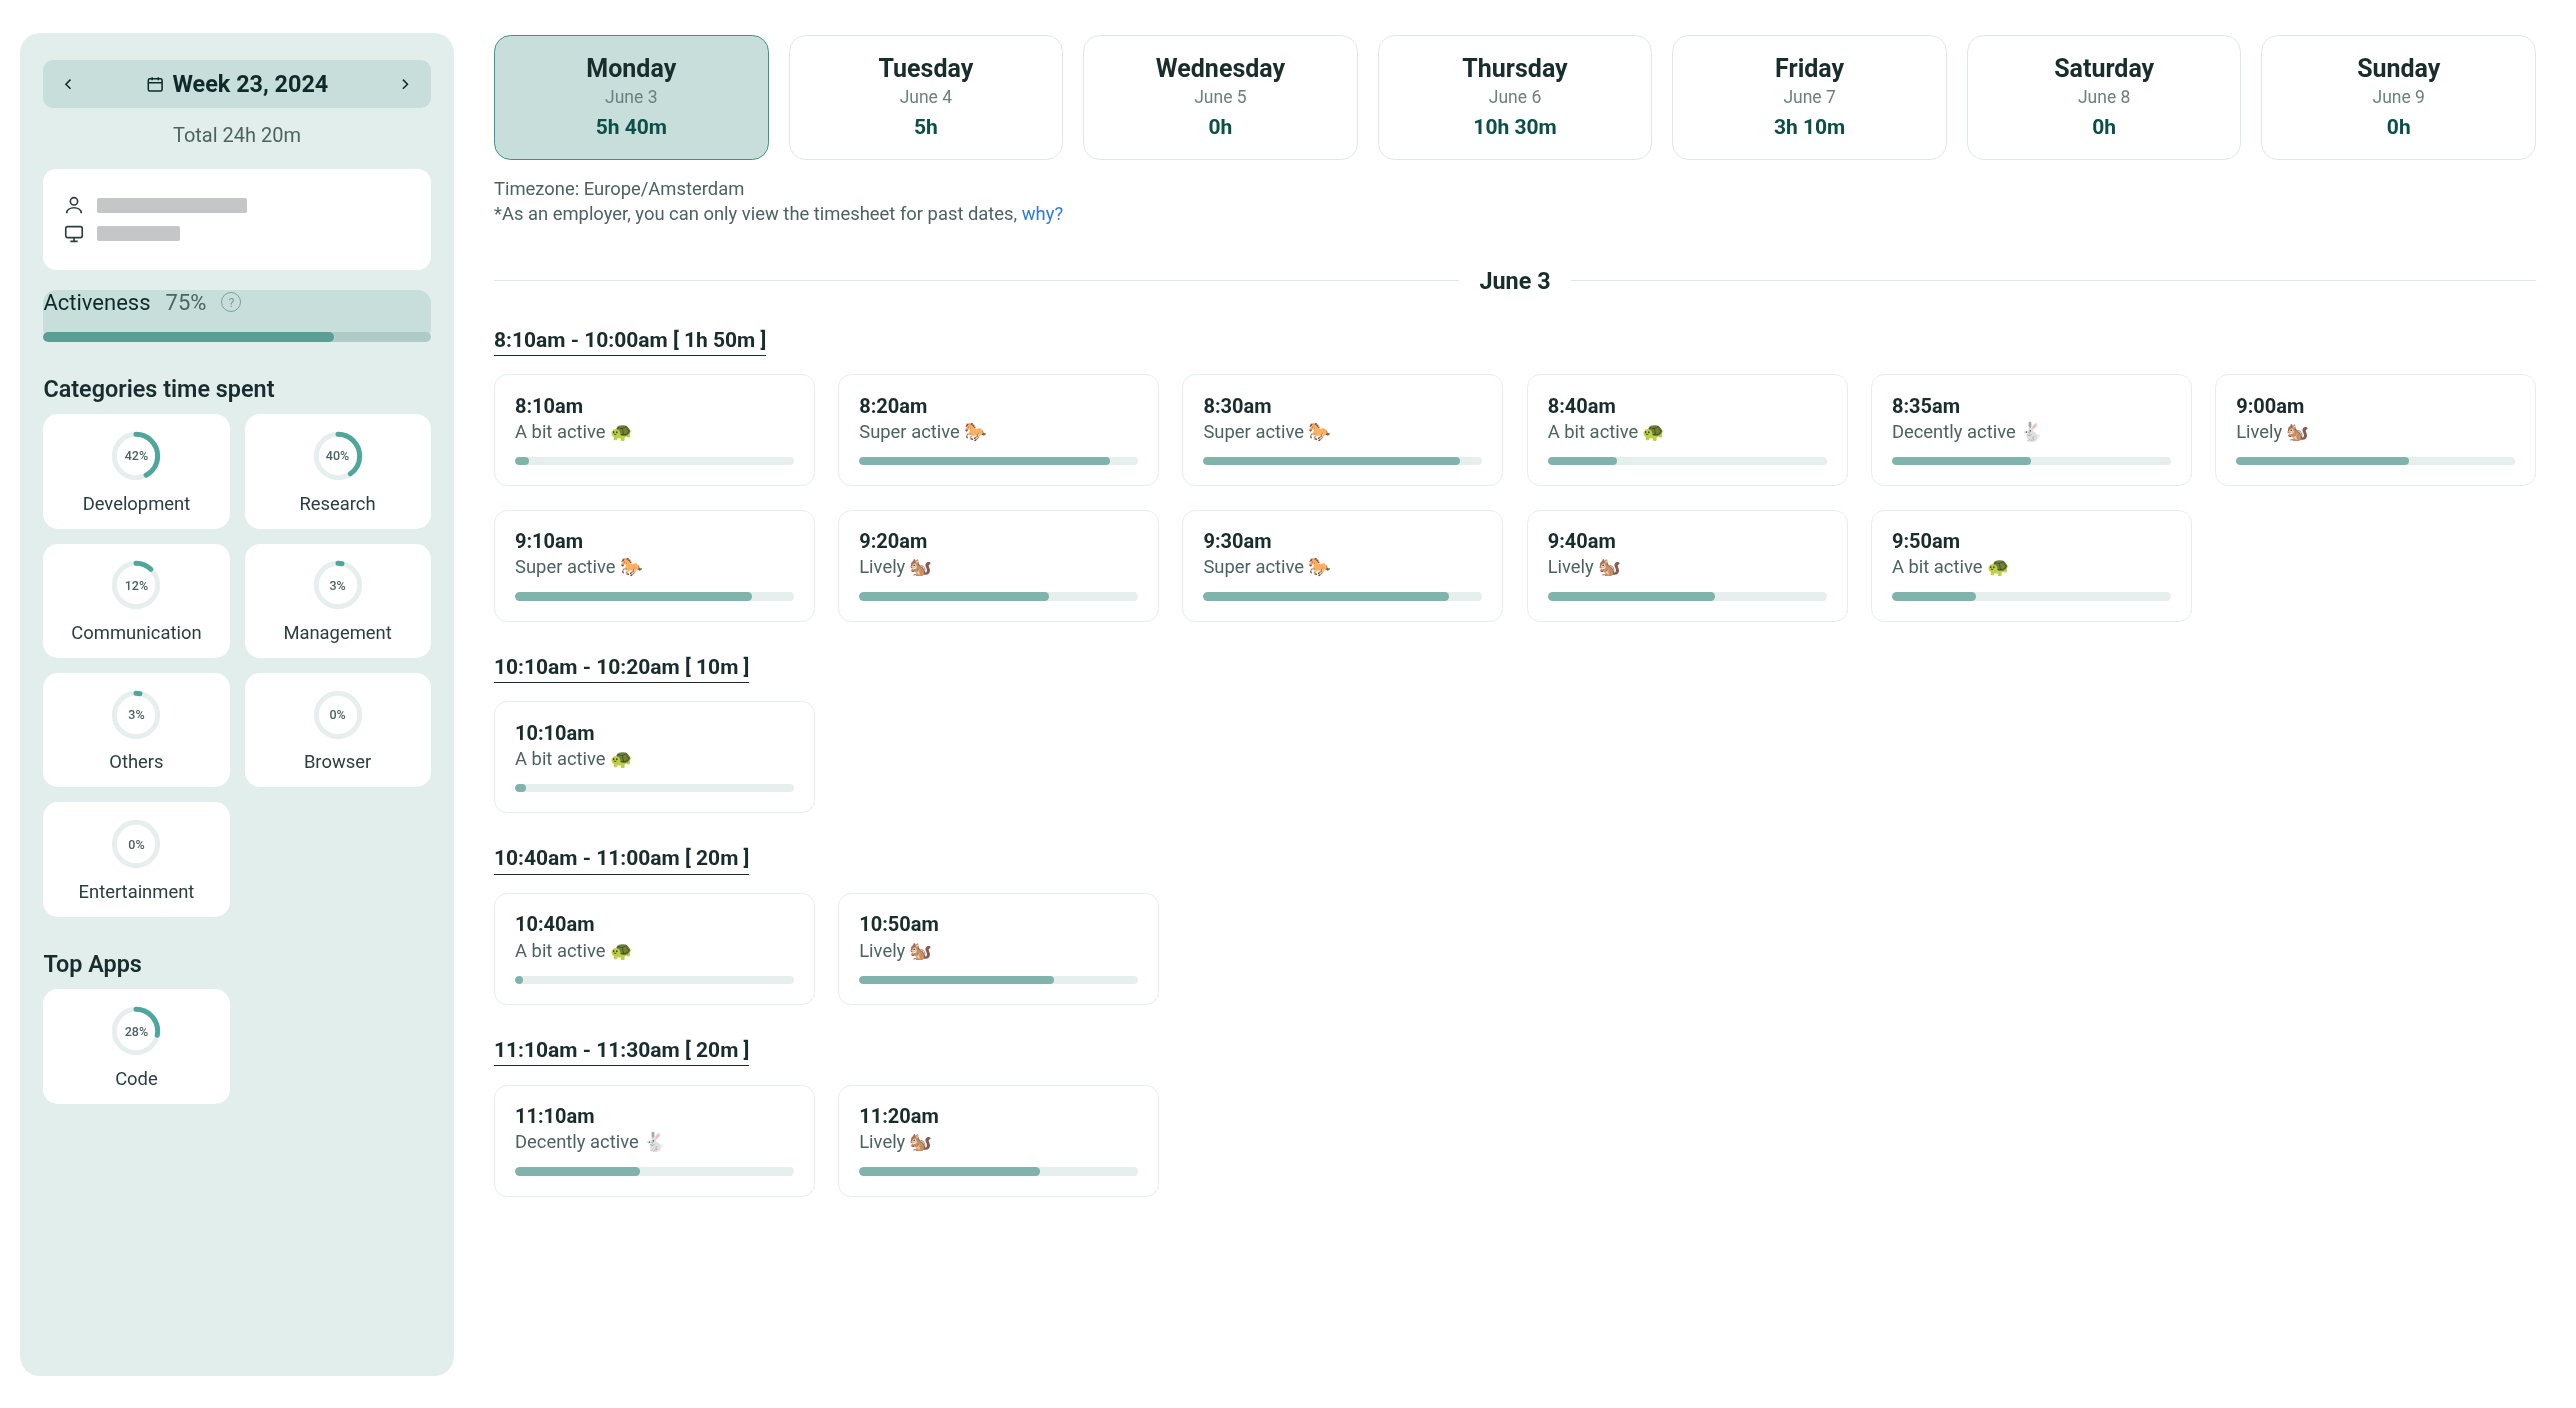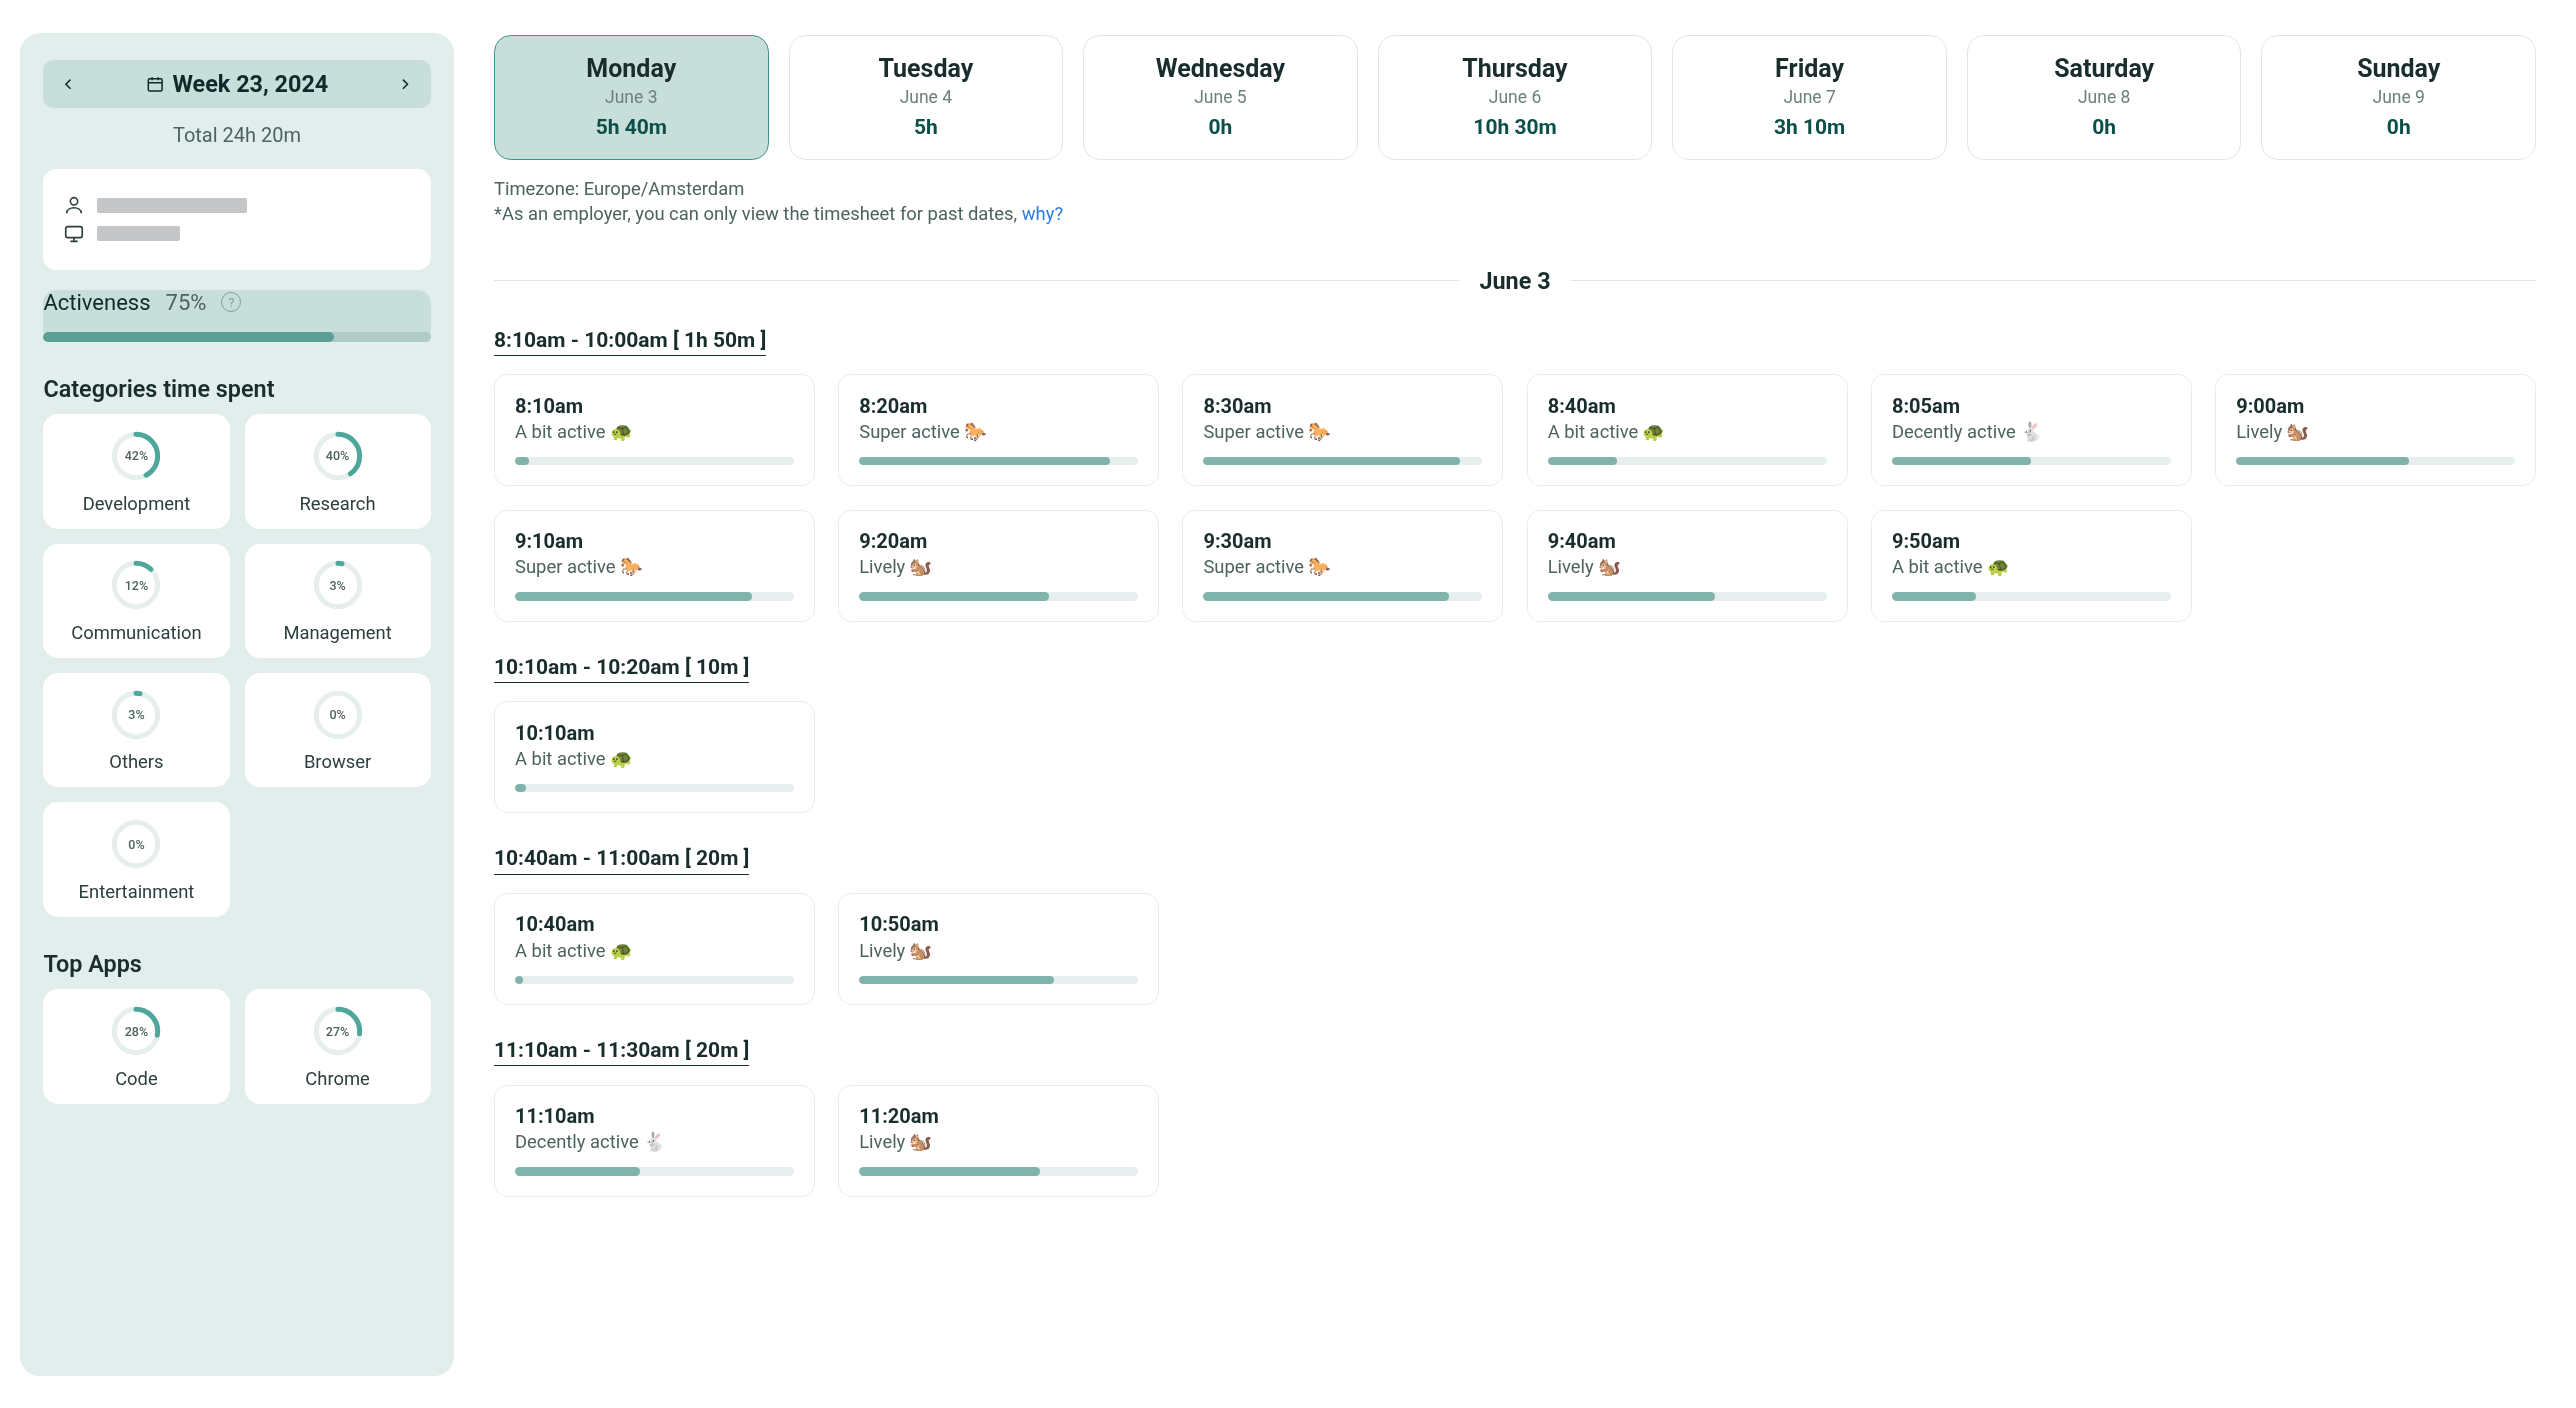--- a/index.html
+++ b/index.html
@@ -345,30 +345,20 @@
       <div class="cat-card">
        <div class="donut">
     <svg viewBox="0 0 60 60">
       <circle class="bg" cx="30" cy="30" r="26" fill="none" stroke-width="6"></circle>
       <circle class="fg" cx="30" cy="30" r="26" fill="none" stroke-width="6" stroke-dasharray="163.36281798666926" stroke-dashoffset="117.62122895040186"></circle>
     </svg>
     <div class="txt">28%</div>
   </div>
        <div class="cat-label">Code</div>
      </div>
-      <div class="cat-card">
-       <div class="donut">
-    <svg viewBox="0 0 60 60">
-      <circle class="bg" cx="30" cy="30" r="26" fill="none" stroke-width="6"></circle>
-      <circle class="fg" cx="30" cy="30" r="26" fill="none" stroke-width="6" stroke-dasharray="163.36281798666926" stroke-dashoffset="119.25485713026855"></circle>
-    </svg>
-    <div class="txt">27%</div>
-  </div>
-       <div class="cat-label">Chrome</div>
-     </div>
     </div>
 
 </aside>
 
 <main class="main">
 
   <div class="day-row" id="day-row">
       <div class="day-card active">
        <div class="day-name">Monday</div>
        <div class="day-date">June 3</div>
@@ -443,21 +433,21 @@
        </div>
      </div>
           <div class="slot-card">
        <div class="slot-time">8:40am</div>
        <div class="slot-act">A bit active 🐢</div>
        <div class="slot-bar">
          <div class="fill" style="width:25%"></div>
        </div>
      </div>
           <div class="slot-card">
-       <div class="slot-time">8:05am</div>
+       <div class="slot-time">8:35am</div>
        <div class="slot-act">Decently active 🐇</div>
        <div class="slot-bar">
          <div class="fill" style="width:50%"></div>
        </div>
      </div>
           <div class="slot-card">
        <div class="slot-time">9:00am</div>
        <div class="slot-act">Lively 🐿️</div>
        <div class="slot-bar">
          <div class="fill" style="width:62%"></div>

